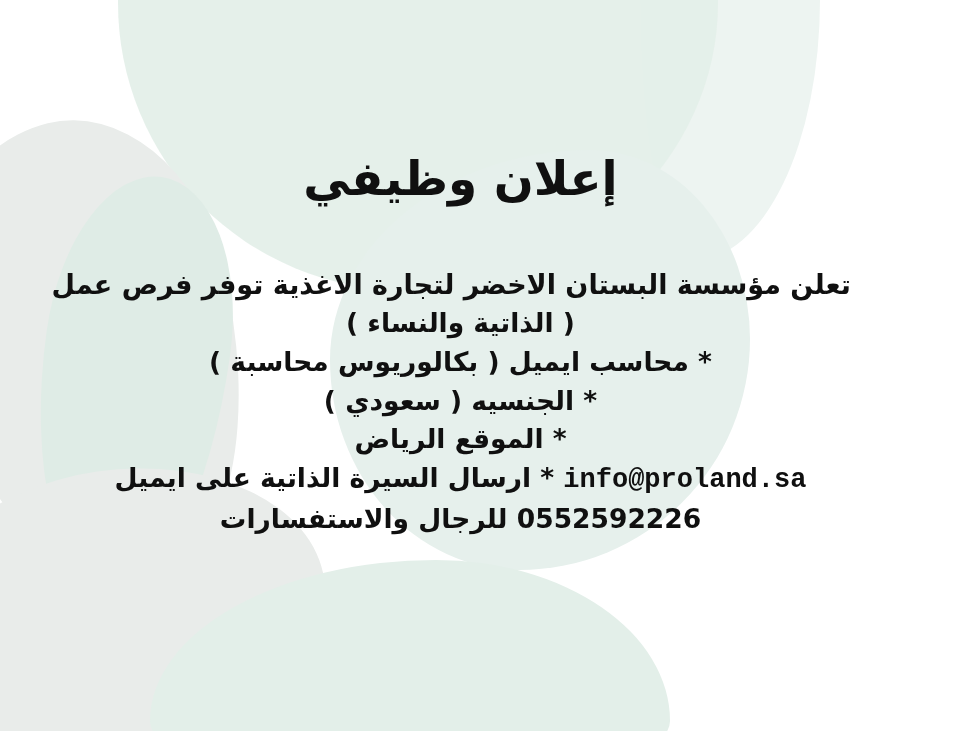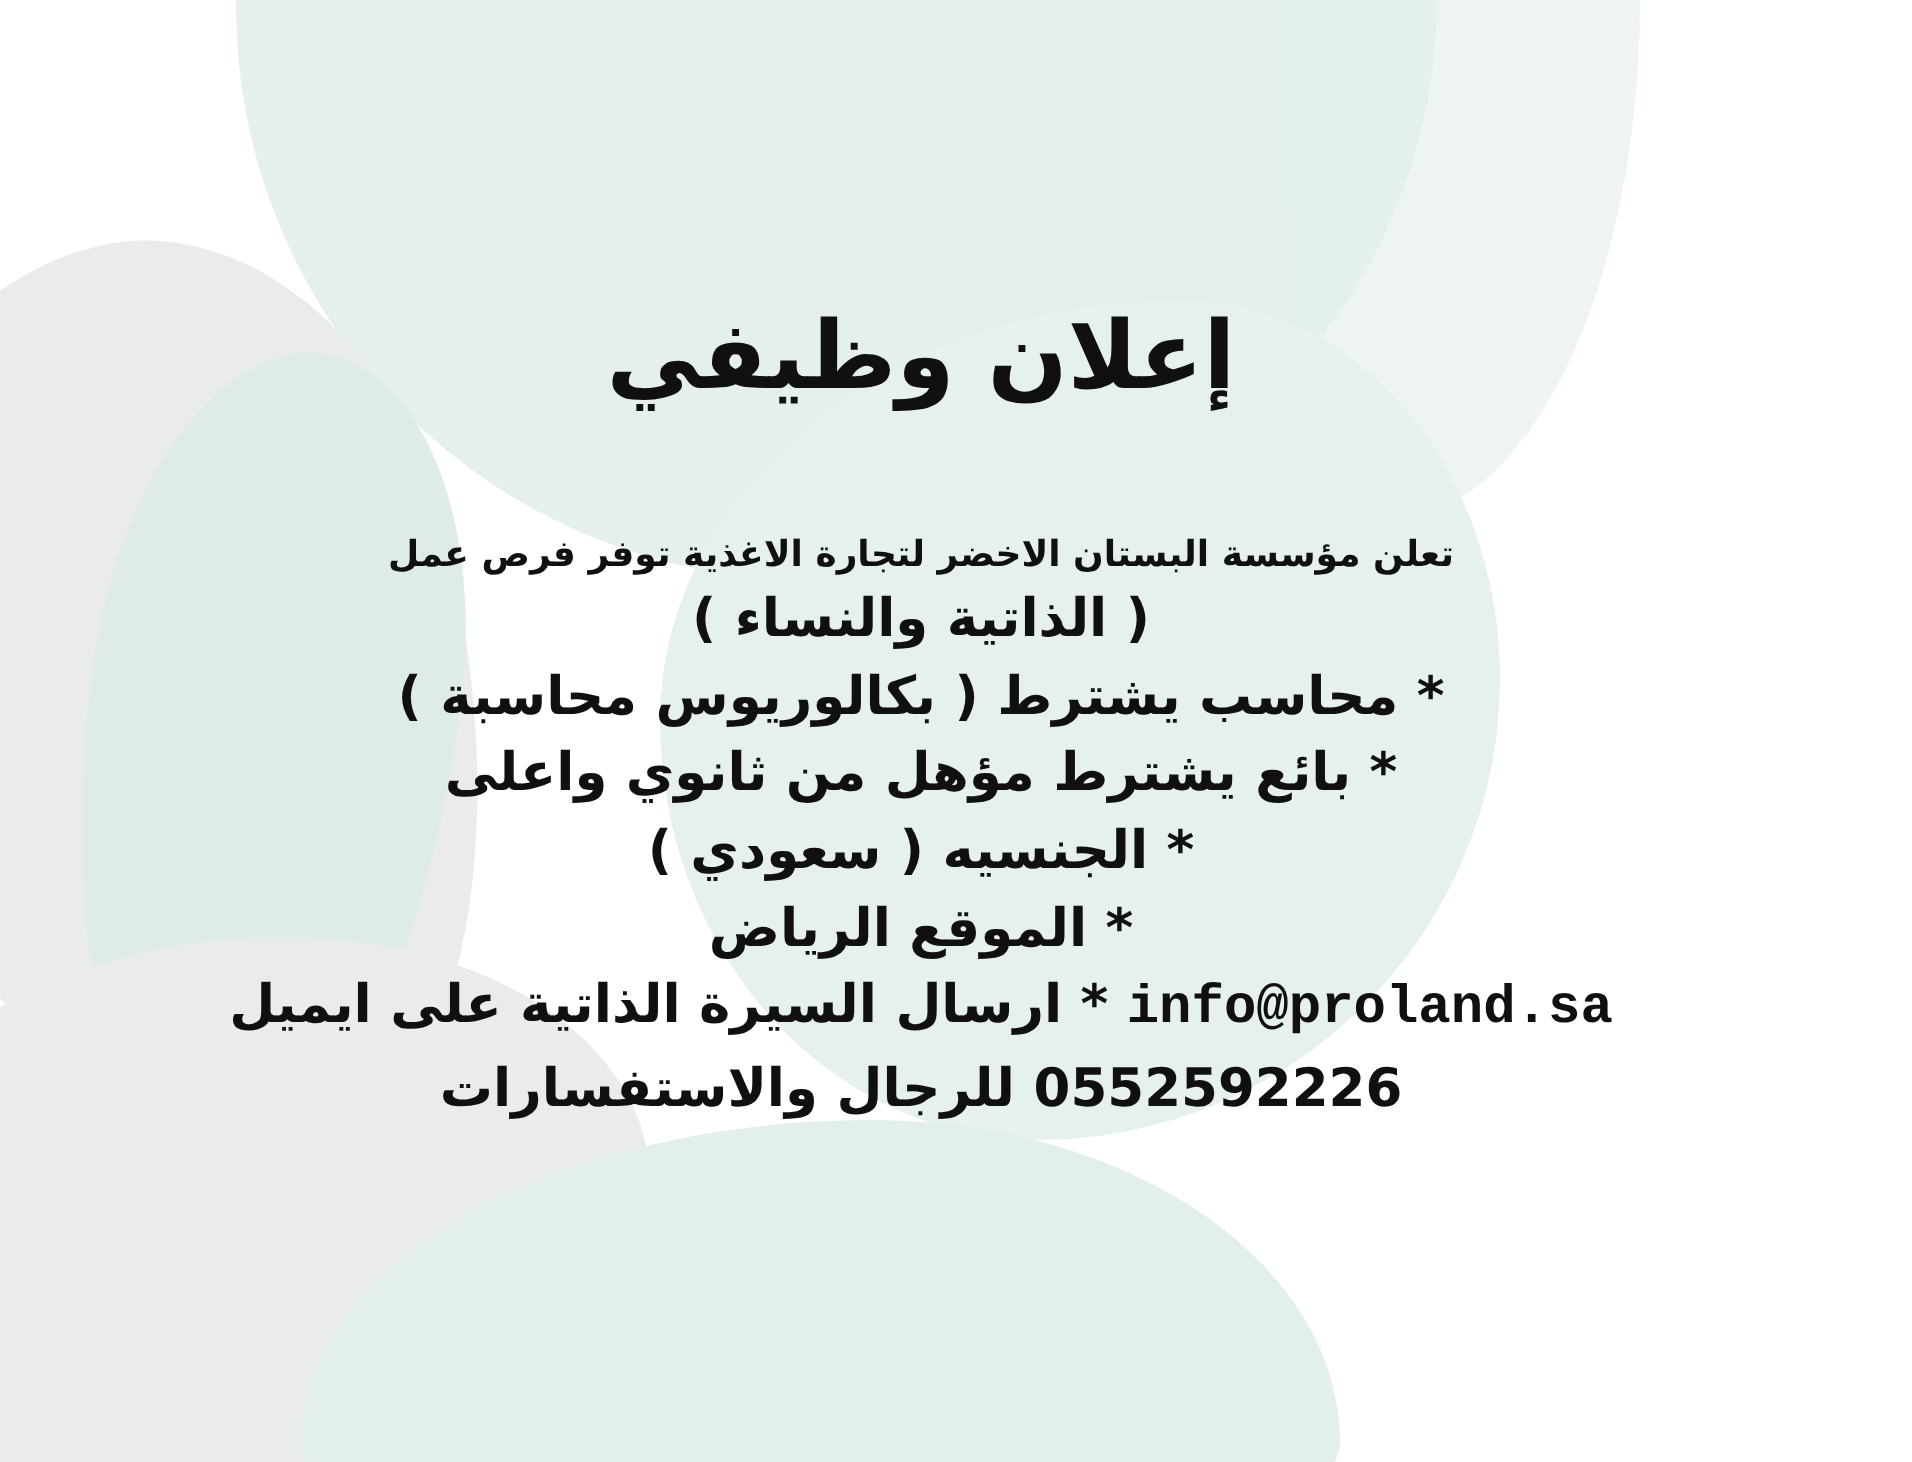--- a/index.html
+++ b/index.html
@@ -134,21 +134,21 @@
     font-weight: bold;
     line-height: 1.46;
   }
 
   .body-line {
     display: block;
     white-space: nowrap;
   }
 
   .line-intro {
-    font-size: 18px;
+    font-size: 27px;
   }
 
   .email {
     direction: ltr;
     unicode-bidi: embed;
     display: inline-block;
     font-family: Liberation Mono, monospace;
     font-weight: bold;
     font-size: 27px;
   }
@@ -177,23 +177,22 @@
   <div class="content">
 
     <h1 class="poster-title">إعلان وظيفي</h1>
 
     <div class="body-block">
 
       <span class="body-line line-intro">تعلن مؤسسة البستان الاخضر لتجارة الاغذية توفر فرص عمل</span>
 
       <span class="body-line">( الذاتية والنساء )</span>
 
-      <span class="body-line">* محاسب يشترط ( بكالوريوس محاسبة )</span>
-
-      <span class="body-line">* بائع يشترط مؤهل من ثانوي واعلى</span>
+      <span class="body-line">* محاسب ايميل ( بكالوريوس محاسبة )</span>
+
 
       <span class="body-line">* الجنسيه ( سعودي )</span>
 
       <span class="body-line">* الموقع الرياض</span>
 
       <span class="body-line">
         <span class="email">info@proland.sa</span>
         <span>* ارسال السيرة الذاتية على ايميل</span>
       </span>
 

